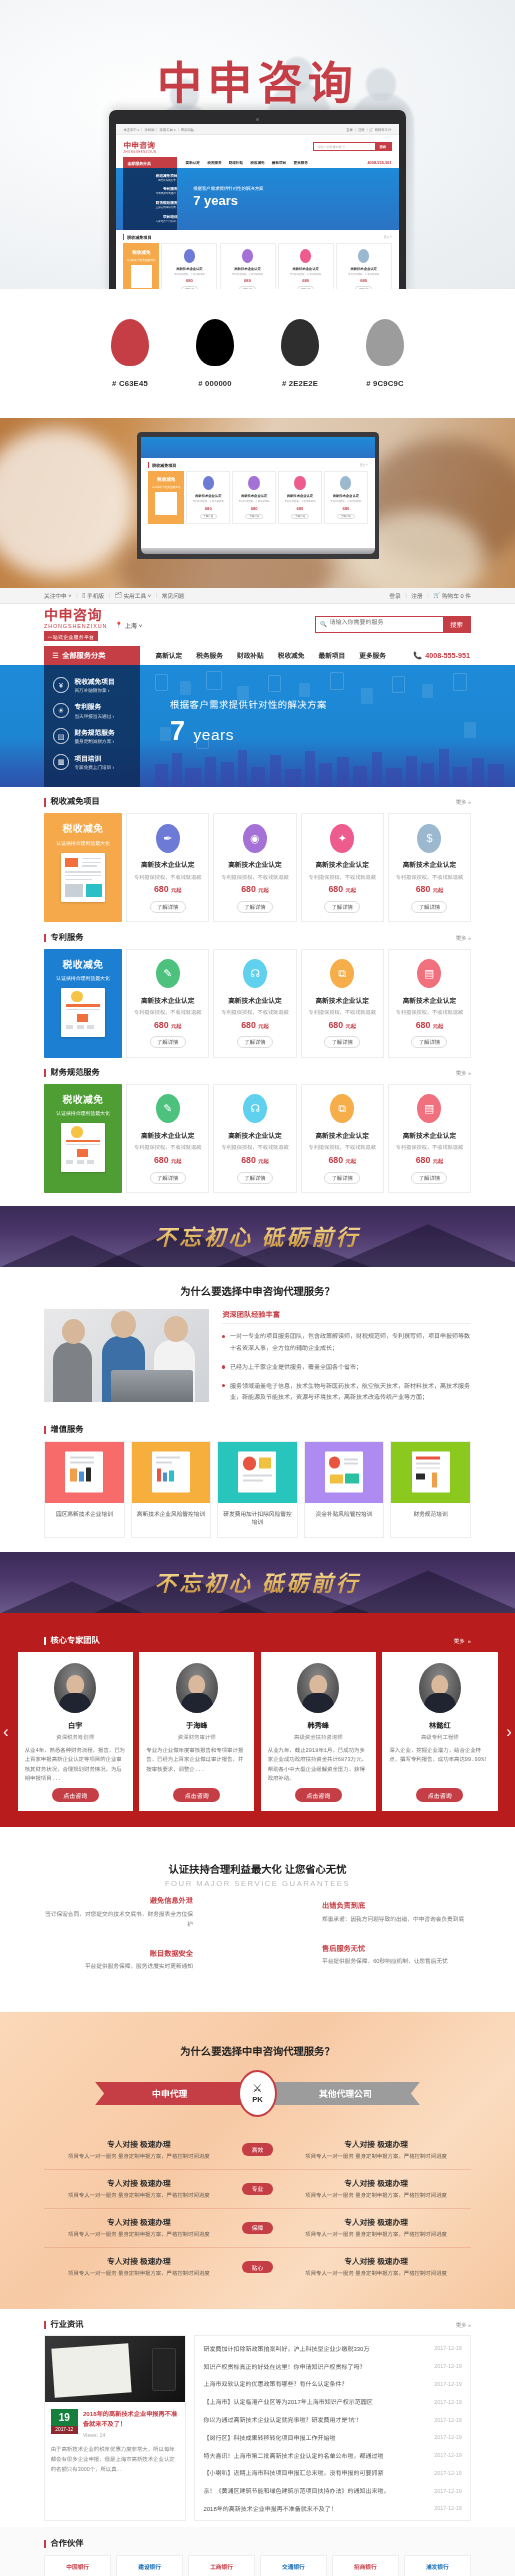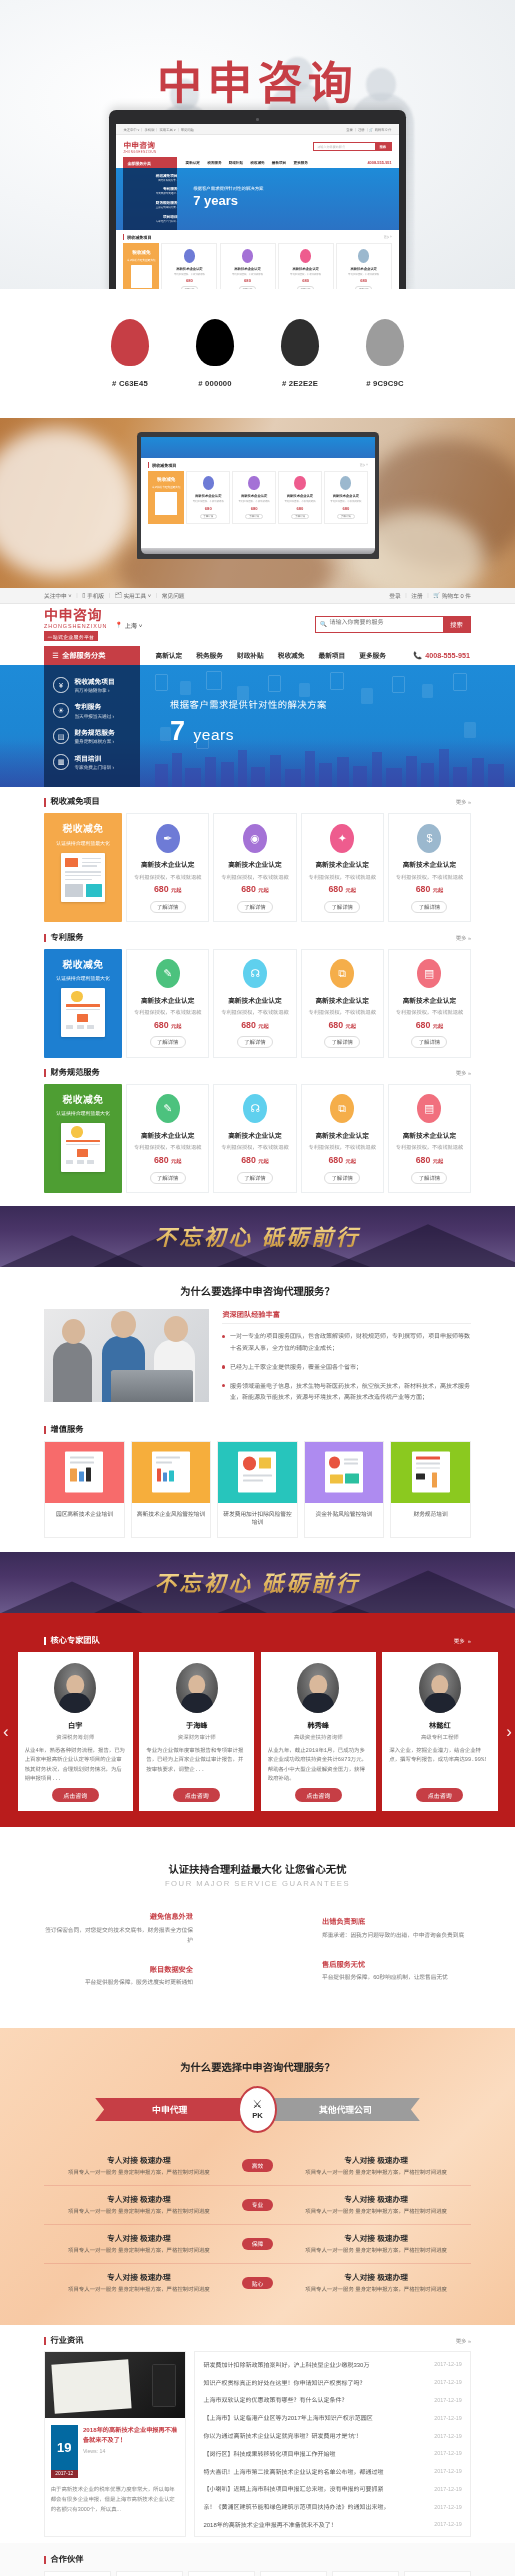--- a/index.html
+++ b/index.html
@@ -198,21 +198,21 @@
   .tcard .av .body { position:absolute; left:50%; bottom:0; transform:translateX(-50%);
     width:32px;height:20.6px;border-radius:13.4px 13.4px 0 0; background:#1f2430; }
   .tcard .nm { font-size:7.2px; font-weight:bold; color:#222; }
   .tcard .ti { font-size:5.4px; color:#888; margin-top:3.6px; }
   .tcard .bio { font-size:5.4px; color:#777; line-height:1.75; margin-top:5.7px; text-align:left; height:35px; overflow:hidden; }
   .tcard .cta { margin:6.2px auto 0; width:47px;height:14px;border-radius:7.2px;background:#C63E45;color:#fff;
     font-size:6px; display:flex;align-items:center;justify-content:center; cursor:pointer; }
 
   
   .gua { padding:18.5px 44px 21.6px; position:relative; }
-  .guagrid { display:flex; align-items:center; justify-content:space-between; margin-top:18px; }
+  .guagrid { display:flex; align-items:center; justify-content:space-between; margin-top:2px; }
   .guacol { width:149px; }
   .guaitem { margin-bottom:18.5px; }
   .guaitem h5 { color:#C63E45; font-size:7.2px; font-weight:bold; }
   .guaitem p { font-size:5.7px; color:#777; line-height:1.8; margin-top:3.6px; }
   .guacircle { width:82px;height:103px;border:1.5px solid #C63E45;border-radius:50%;
     display:flex;flex-direction:column;align-items:center;justify-content:center;color:#C63E45;flex:none; }
   .guacircle .big { font-size:29px; font-weight:bold; line-height:1; }
   .guacircle .big small { font-size:11.3px; }
   .guacircle .l1 { font-size:7.7px; font-weight:bold; margin-top:4.1px; }
   .guacircle .l2 { font-size:7.7px; font-weight:bold; margin-top:1.5px; }
@@ -237,21 +237,21 @@
     display:flex;align-items:center;justify-content:center; flex:none; margin:0 8.2px; }
 
   
   .newsrow { display:flex; gap:8.2px; padding-bottom:5.2px; }
   .newsleft { width:142px; flex:none; border:0.5px solid #eee; }
   .newsleft .thumb { height:66px; background:linear-gradient(135deg,#3a3a3a,#111); position:relative; overflow:hidden; }
   .newsleft .thumb .paper { position:absolute; left:8.2px; top:9.3px; width:77px;height:49px;background:#efefe9;transform:rotate(-4deg); }
   .newsleft .thumb .calc { position:absolute; right:9.3px; top:11.3px; width:24px;height:43px;background:#232323;border-radius:1.5px;border:0.5px solid #3a3a3a; }
   .newsleft .meta { display:flex; gap:5.2px; padding:6.2px 5.7px 0; }
   .newsleft .date { width:27px; flex:none; text-align:center; }
-  .newsleft .date .d { background:#0369a1; color:#fff; font-size:13px; font-weight:bold; padding:15px 0; }
+  .newsleft .date .d { background:#15803d; color:#fff; font-size:10px; font-weight:bold; padding:3px 0; }
   .newsleft .date .m { background:#8d2a30; color:#fff; font-size:4.9px; padding:1.5px 0; }
   .newsleft .tt { font-size:6.2px; color:#C63E45; font-weight:bold; line-height:1.6; }
   .newsleft .vw { font-size:5.2px; color:#aaa; margin-top:3.1px; }
   .newsleft .ex { font-size:5.4px; color:#888; line-height:1.85; padding:6.2px 5.7px 7.2px; }
   .newsright { flex:1; border:0.5px solid #eee; padding:3.1px 8.2px; }
   .nitem { display:flex; justify-content:space-between; align-items:center; padding:4.4px 0; font-size:6px; color:#555; }
   .nitem .dt { color:#bbb; font-size:5.4px; flex:none; margin-left:7.2px; }
 
   
   .partners { background:#fafafa; padding:2.1px 44px 13.4px; }

